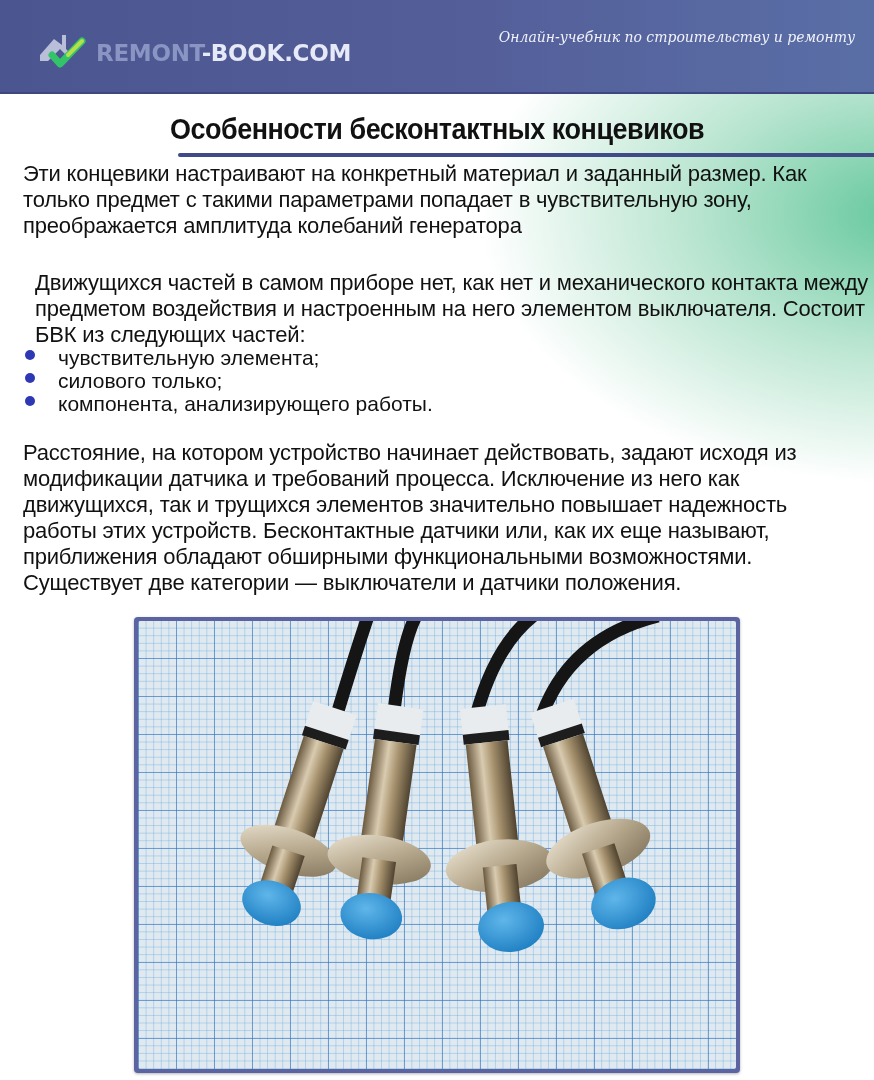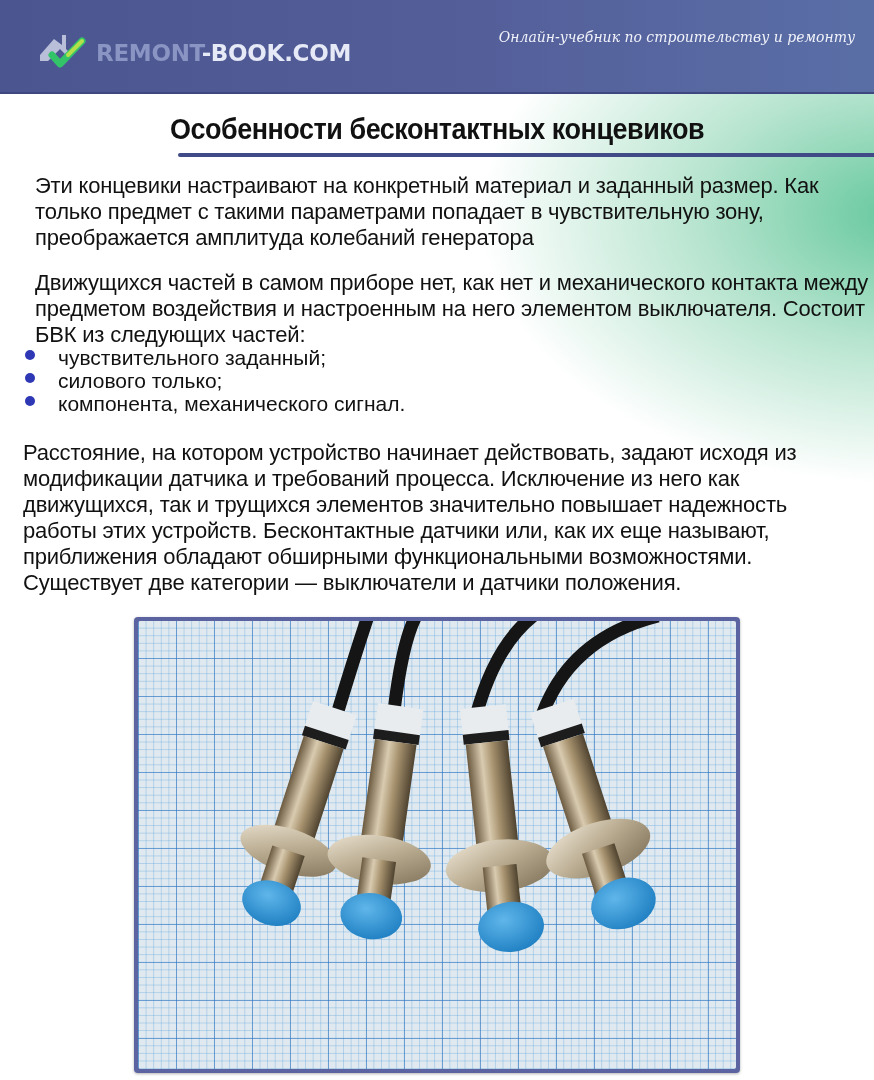--- a/index.html
+++ b/index.html
@@ -86,27 +86,27 @@
     <span class="logo-text"><span class="a">REMONT</span><span class="b">-BOOK.COM</span></span>
   </div>
   <div class="tagline">Онлайн-учебник по строительству и ремонту</div>
 </div>
 
 <div class="content-bg"></div>
 
 <h1 class="title" style="margin:0">Особенности бесконтактных концевиков</h1>
 <div class="title-rule"></div>
 
-<p class="para p1" style="margin:12px">Эти концевики настраивают на конкретный материал и заданный размер. Как только предмет с такими параметрами попадает в чувствительную зону, преображается амплитуда колебаний генератора</p>
+<p class="para p1" style="margin:0">Эти концевики настраивают на конкретный материал и заданный размер. Как только предмет с такими параметрами попадает в чувствительную зону, преображается амплитуда колебаний генератора</p>
 <p class="para p2" style="margin:12px">Движущихся частей в самом приборе нет, как нет и механического контакта между предметом воздействия и настроенным на него элементом выключателя. Состоит БВК из следующих частей:</p>
 
 <ul class="list">
-  <li><span class="bullet"></span><span>чувствительного заданный;</span></li>
+  <li><span class="bullet"></span><span>чувствительную элемента;</span></li>
   <li><span class="bullet"></span><span>силового только;</span></li>
-  <li><span class="bullet"></span><span>компонента, механического сигнал.</span></li>
+  <li><span class="bullet"></span><span>компонента, анализирующего работы.</span></li>
 </ul>
 
 <p class="para p3" style="margin:0">Расстояние, на котором устройство начинает действовать, задают исходя из модификации датчика и требований процесса. Исключение из него как движущихся, так и трущихся элементов значительно повышает надежность работы этих устройств. Бесконтактные датчики или, как их еще называют, приближения обладают обширными функциональными возможностями. Существует две категории — выключатели и датчики положения.</p>
 
 <div class="photo-frame">
   <div class="photo" title="Four cylindrical inductive proximity sensors with blue caps and black cables on graph paper">
     <svg width="598" height="448" viewBox="0 0 598 448">
       <defs>
         <linearGradient id="metal" x1="0" y1="0" x2="1" y2="0">
           <stop offset="0" stop-color="#6b5a40"></stop>

